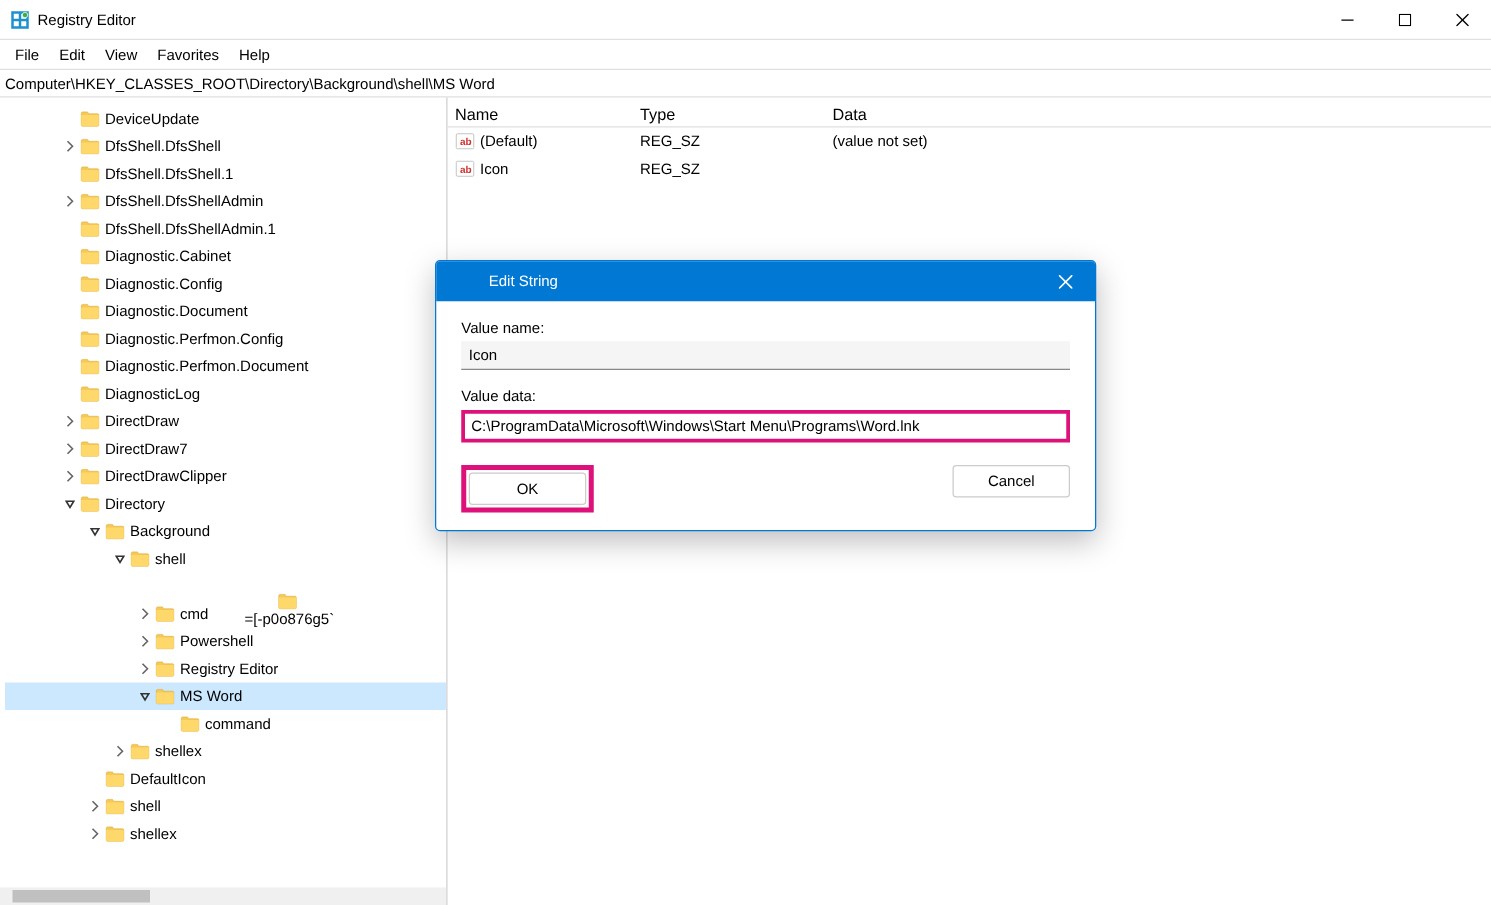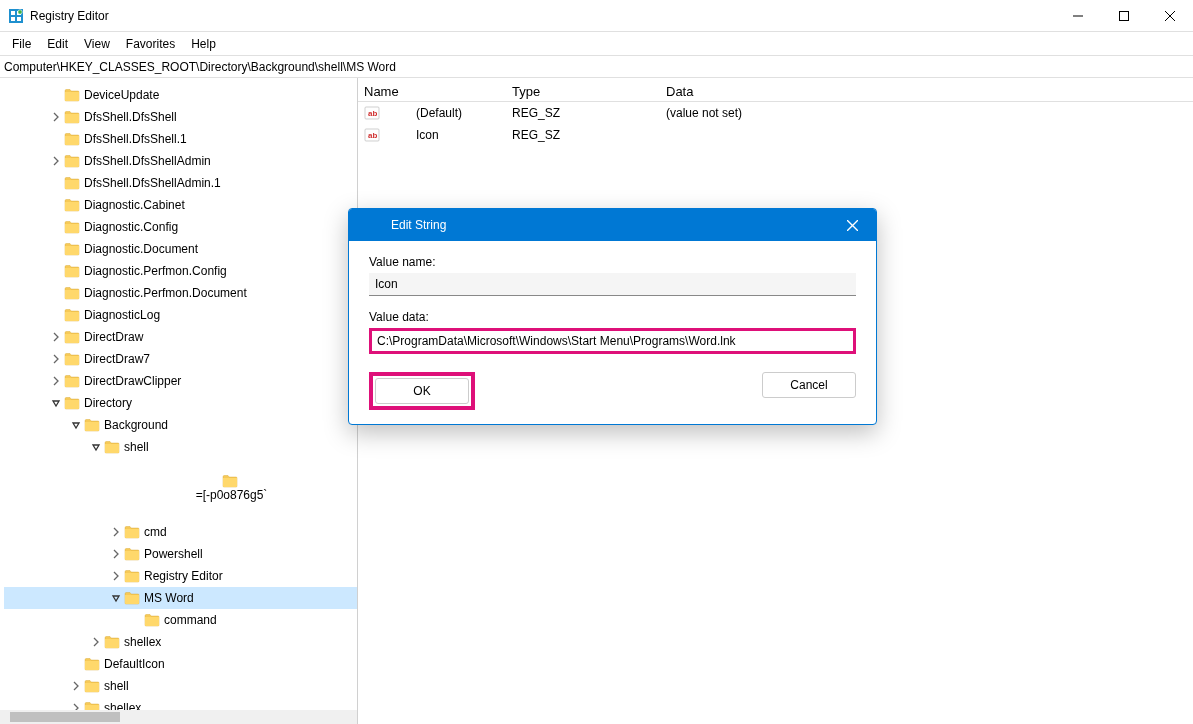--- a/index.html
+++ b/index.html
@@ -29,21 +29,21 @@
     .hscrollbar { position: absolute; bottom: 0; left: 0; right: 0; height: 14px; background: #f0f0f0; }
     .hscrollbar-thumb { position: absolute; left: 10px; top: 2px; width: 110px; height: 10px; background: #c0c0c0; }
     
     .list-panel { flex: 1; position: relative; }
     .list-header { display: flex; height: 24px; border-bottom: 1px solid #e0e0e0; padding-top: 6px; }
     .list-header-col { padding: 0 6px; font-size: 13px; color: #000; border-right: 1px solid transparent; }
     .list-header-col.name { width: 148px; }
     .list-header-col.type { width: 154px; }
     .list-header-col.data { flex: 1; }
     .list-row { display: flex; align-items: center; height: 22px; cursor: default; }
-    .list-cell { padding: 0 6px; font-size: 12px; overflow: hidden; text-overflow: ellipsis; white-space: nowrap; gap: 32px; }
+    .list-cell { padding: 0 6px; font-size: 12px; overflow: hidden; text-overflow: ellipsis; white-space: nowrap; }
     .list-cell.name { width: 148px; display: flex; align-items: center; }
     .list-cell.type { width: 154px; }
     .list-cell.data { flex: 1; }
     .value-icon { width: 16px; height: 16px; margin-right: 4px; flex-shrink: 0; }
     
     .dialog-overlay { position: absolute; top: 208px; left: 348px; width: 529px; background: #fff; border: 1px solid #0078d4; border-radius: 4px; box-shadow: 0 8px 24px rgba(0,0,0,0.25); }
     .dialog-titlebar { height: 32px; background: #0078d4; color: #fff; display: flex; align-items: center; padding: 0 10px; border-radius: 3px 3px 0 0; }
     .dialog-title { flex: 1; font-size: 12px; margin-left: 32px; }
     .dialog-close { width: 28px; height: 100%; display: flex; align-items: center; justify-content: center; cursor: pointer; }
     .dialog-body { padding: 14px 20px 12px; }
@@ -276,21 +276,21 @@
           <span class="tree-label">shell</span>
         </div>
         <div class="tree-item" style="padding-left: 104px; flex-direction: column;">
           <span class="expander blank"></span>
           <span class="folder-icon"><svg class="folder" viewBox="0 0 16 14">
               <path d="M1 3 L1 12 Q1 13 2 13 L14 13 Q15 13 15 12 L15 4 Q15 3 14 3 L7 3 L6 1.5 L2 1.5 Q1 1.5 1 3 Z" fill="#f6c957" stroke="#d6a428" stroke-width="0.4"></path>
               <path d="M1 4 L15 4 L15 12 Q15 13 14 13 L2 13 Q1 13 1 12 Z" fill="#ffd86b"></path>
             </svg></span>
           <span class="tree-label">=[-p0o876g5`</span>
         </div>
-        <div class="tree-item" style="padding-left: 104px; margin-top: 41px;">
+        <div class="tree-item" style="padding-left: 104px;">
           <span class="expander">
             <svg class="chev" viewBox="0 0 10 10">
               <path d="M3 1 L7 5 L3 9" fill="none" stroke="#666" stroke-width="1.3"></path>
             </svg>
           </span>
           <span class="folder-icon"><svg class="folder" viewBox="0 0 16 14">
               <path d="M1 3 L1 12 Q1 13 2 13 L14 13 Q15 13 15 12 L15 4 Q15 3 14 3 L7 3 L6 1.5 L2 1.5 Q1 1.5 1 3 Z" fill="#f6c957" stroke="#d6a428" stroke-width="0.4"></path>
               <path d="M1 4 L15 4 L15 12 Q15 13 14 13 L2 13 Q1 13 1 12 Z" fill="#ffd86b"></path>
             </svg></span>
           <span class="tree-label">cmd</span>

